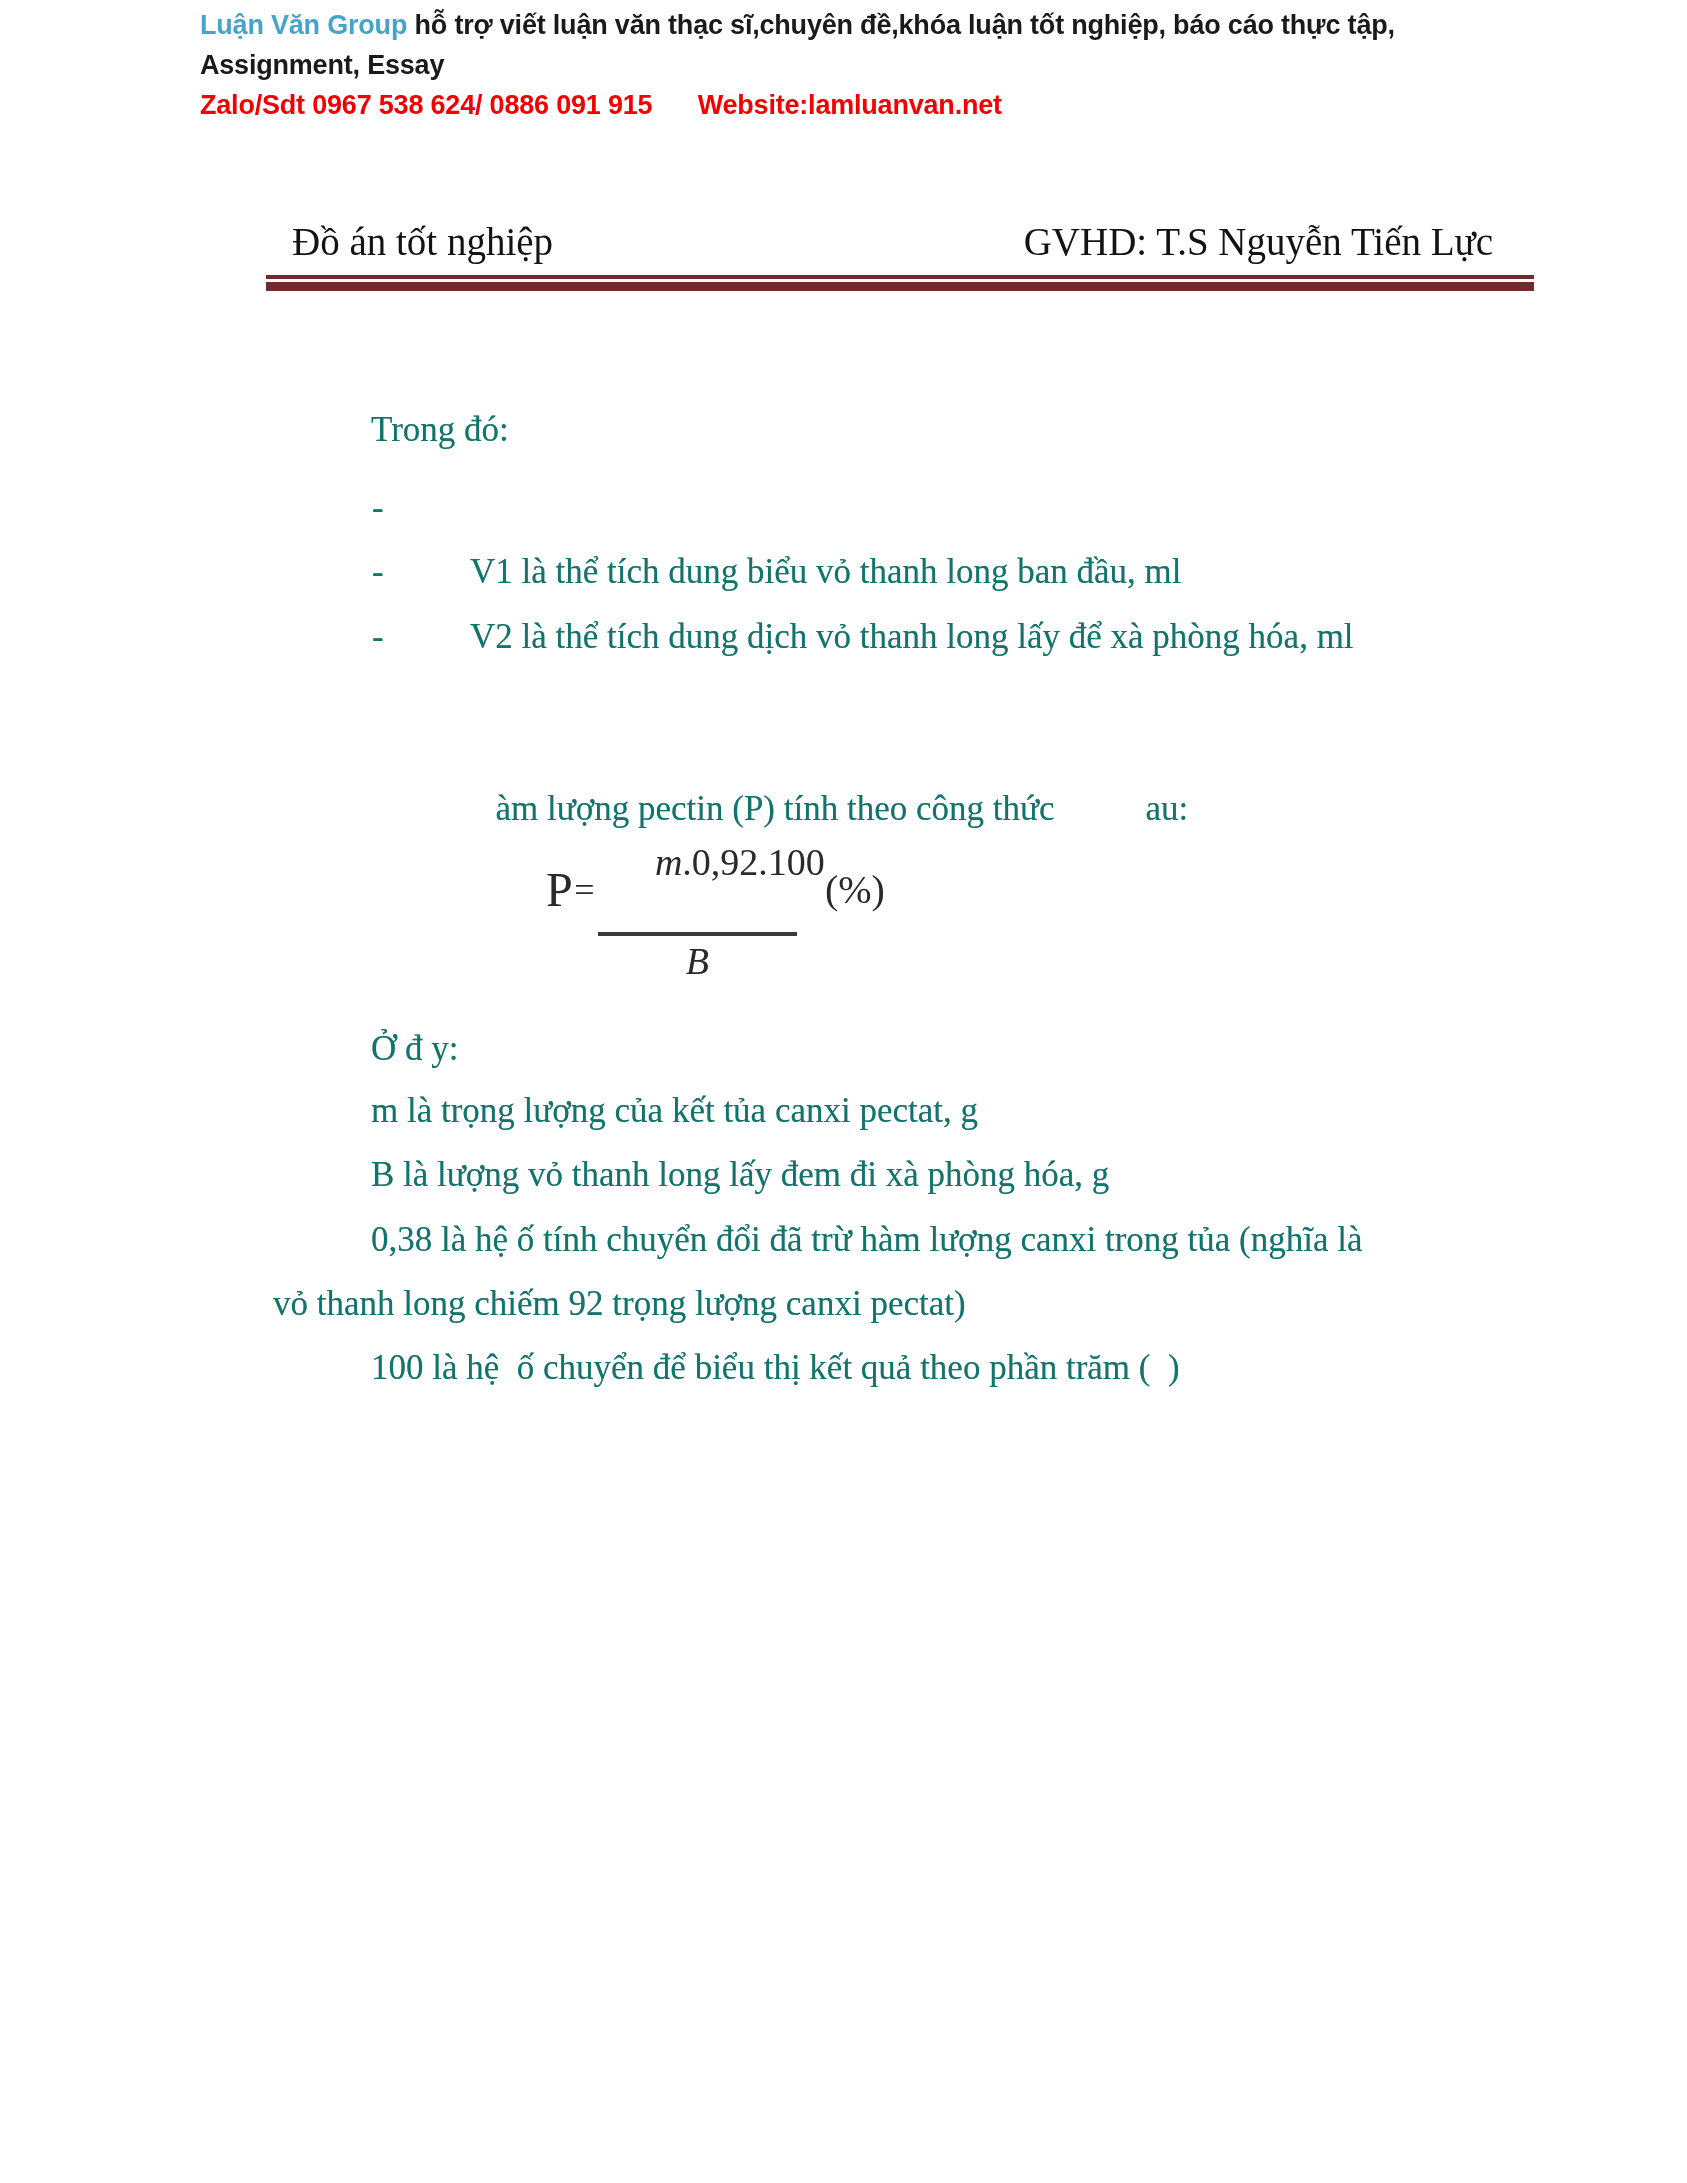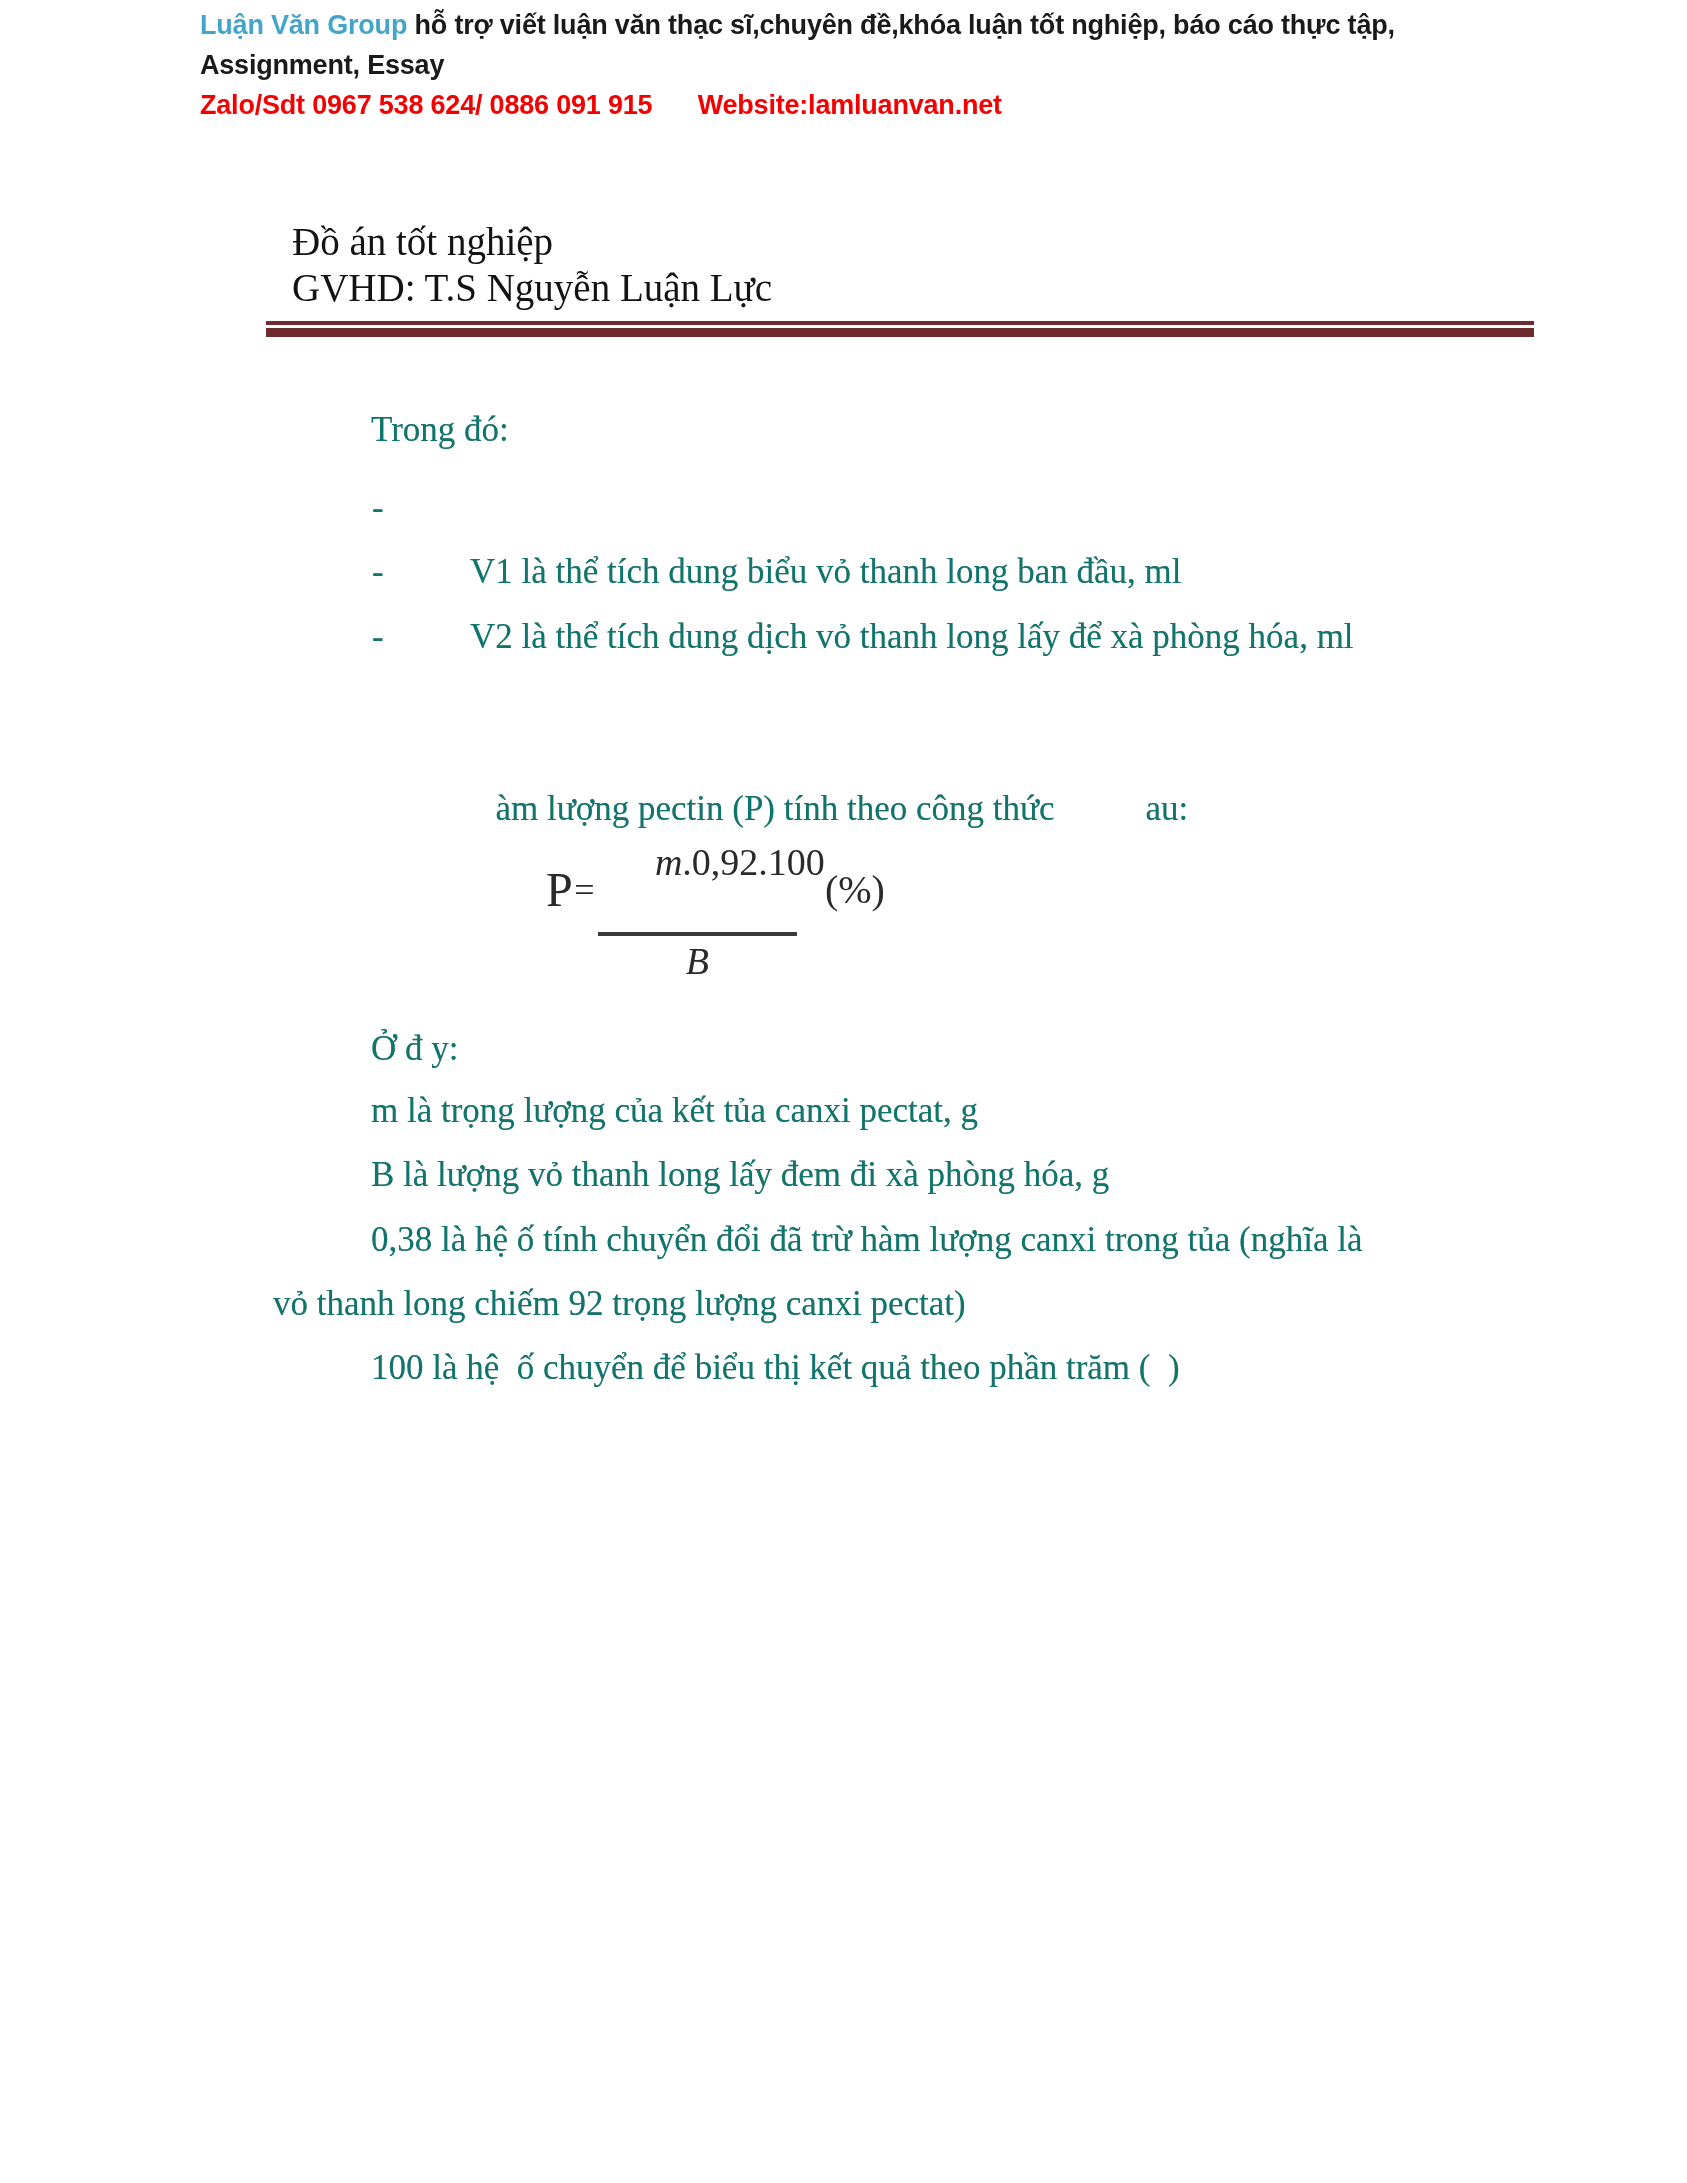--- a/index.html
+++ b/index.html
@@ -27,21 +27,20 @@
 
   
   .doc-header{
     position:absolute;left:266px;top:219px;width:1268px;
   }
   .doc-header .titles{
     display:flex;justify-content:space-between;align-items:baseline;
     padding:0 41px 0 26px;
     font-size:39px;line-height:46px;
     color:#131313;
-    flex-direction:column;
   }
   .rule-thin{height:4.1px;background:#6e2c2e;margin-top:10px;}
   .rule-gap{height:3.3px;background:#ffffff;}
   .rule-thick{height:9px;background:#6e2c2e;}
 
   
   .bodyline{
     position:absolute;
     font-size:35px;line-height:43px;
     color:#0f766e;
@@ -80,21 +79,21 @@
   </div>
   <div class="red-line">
     <span>Zalo/Sdt 0967 538 624/ 0886 091 915</span>
     <span class="website">Website:lamluanvan.net</span>
   </div>
 </div>
 
 <div class="doc-header">
   <div class="titles">
     <span>Đồ án tốt nghiệp</span>
-    <span>GVHD: T.S Nguyễn Luận Lực</span>
+    <span>GVHD: T.S Nguyễn Tiến Lực</span>
   </div>
   <div class="rule-thin"></div>
   <div class="rule-gap"></div>
   <div class="rule-thick"></div>
 </div>
 
 <div class="bodyline" style="left:371px;top:408px;">Trong đó:</div>
 
 <div class="bodyline bullet-row" style="left:372px;top:486px;">
   <span class="marker">-</span>

